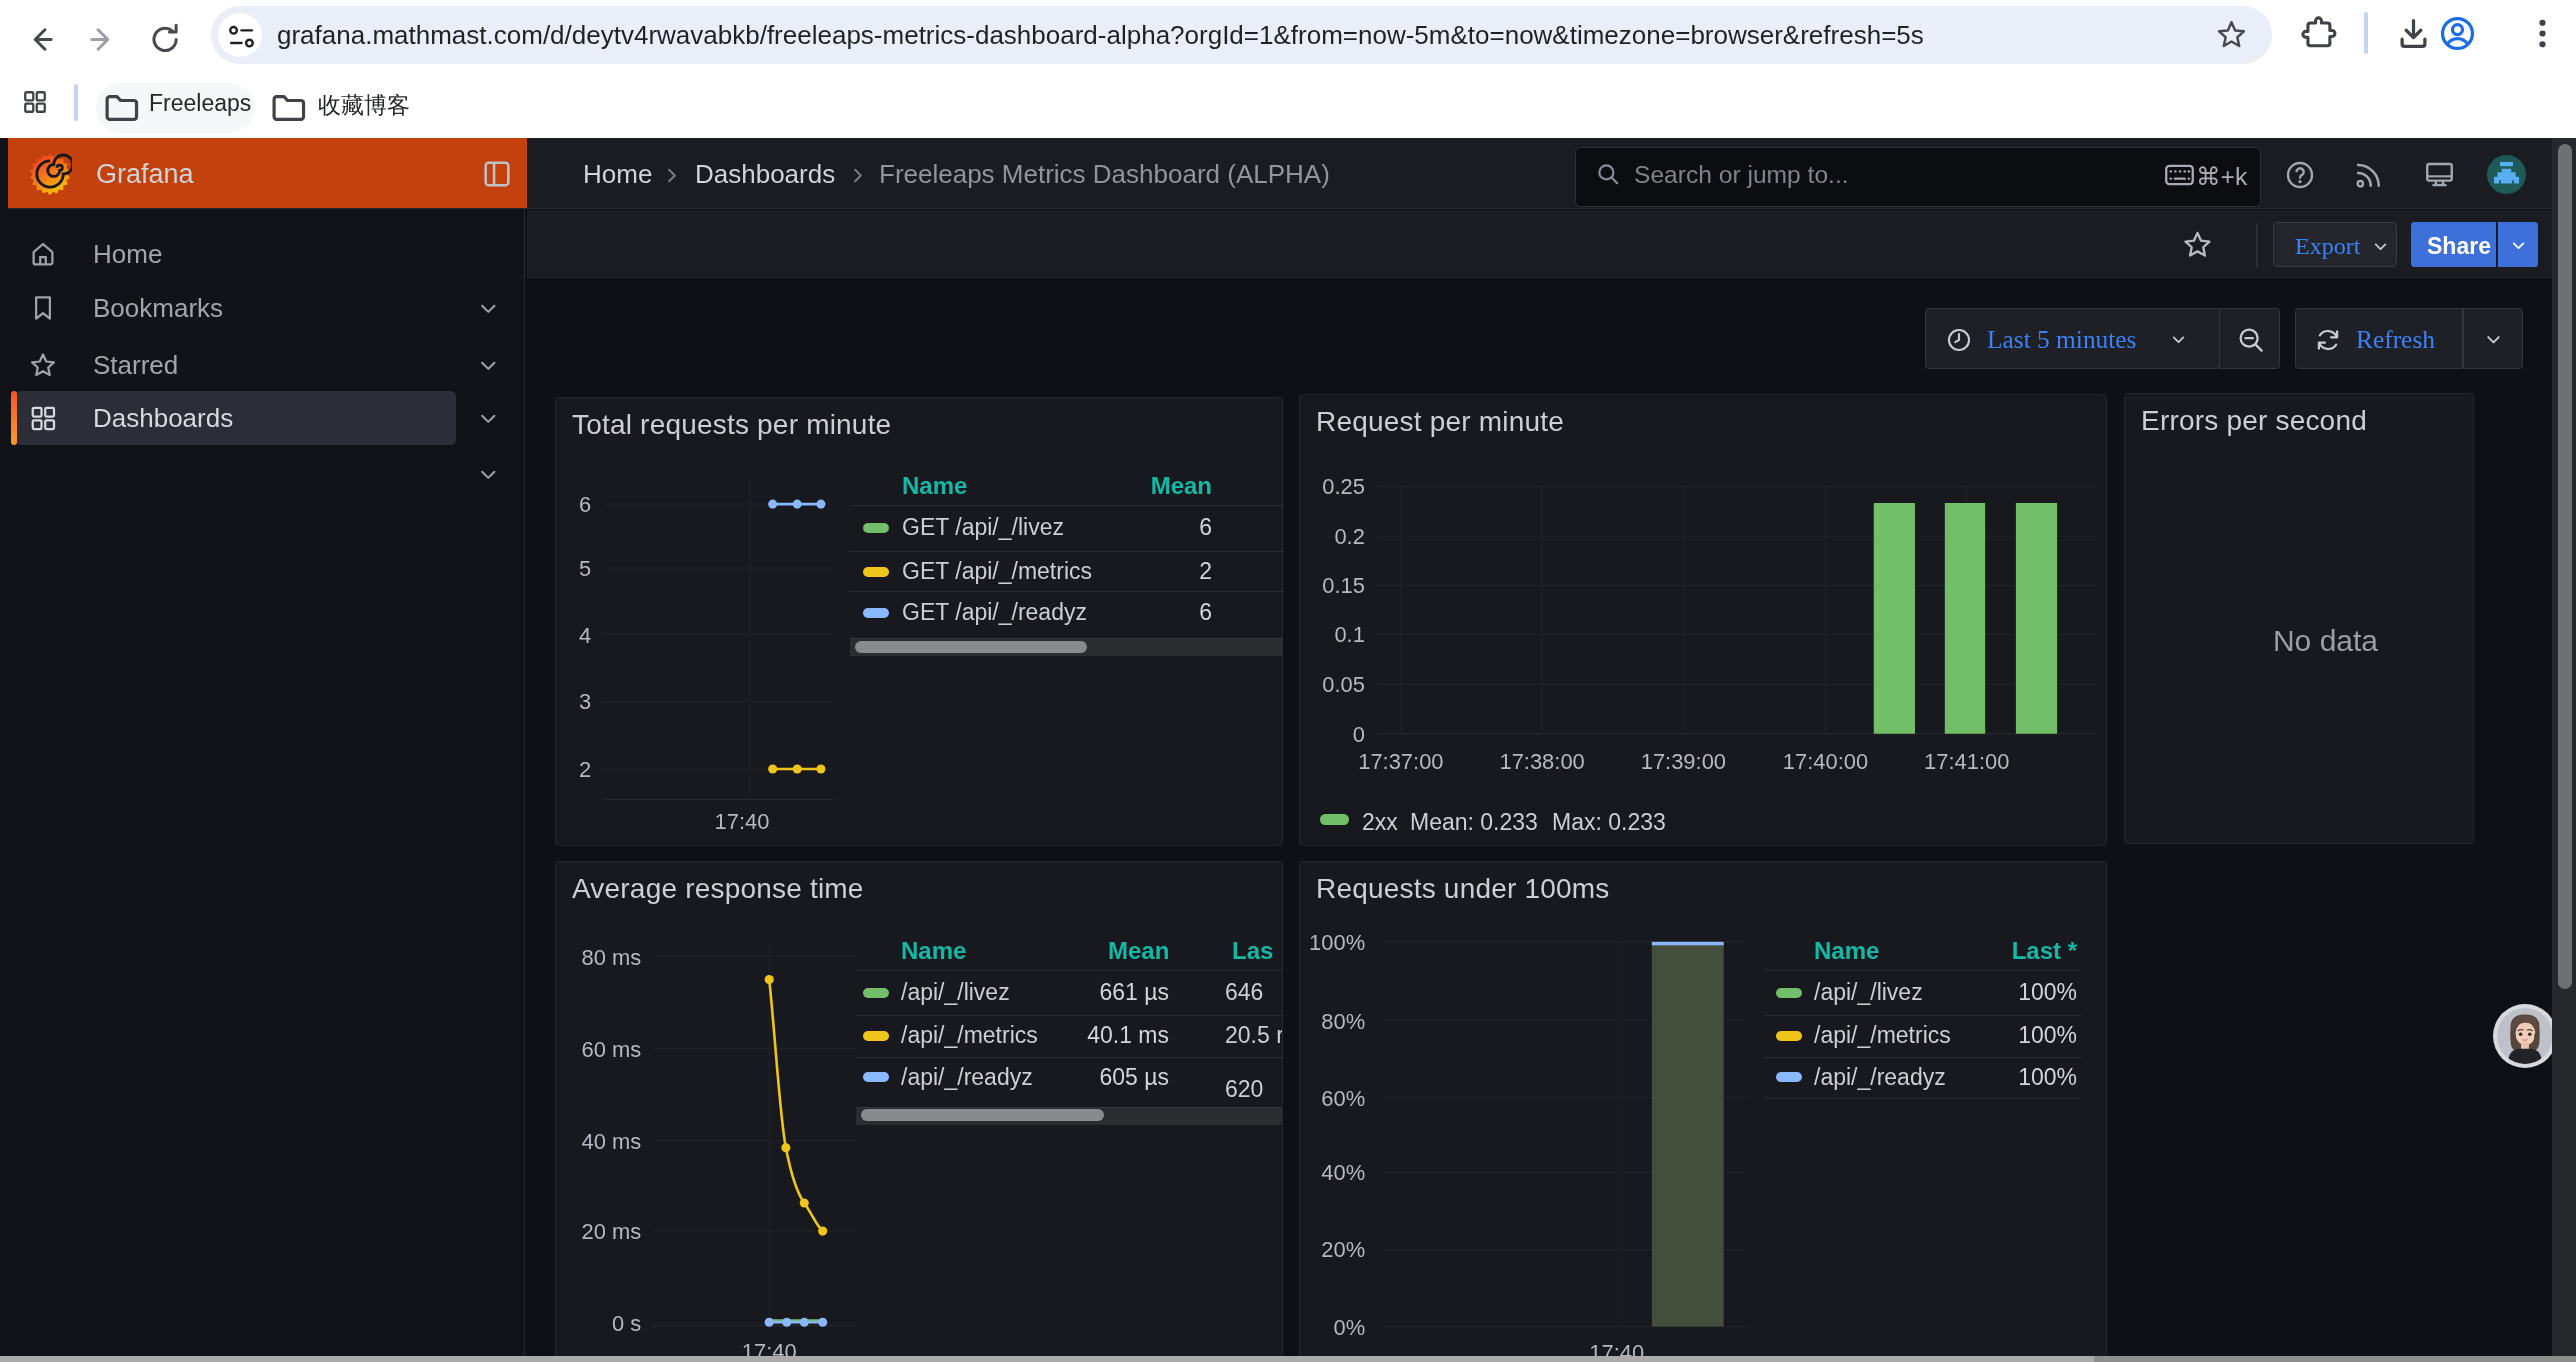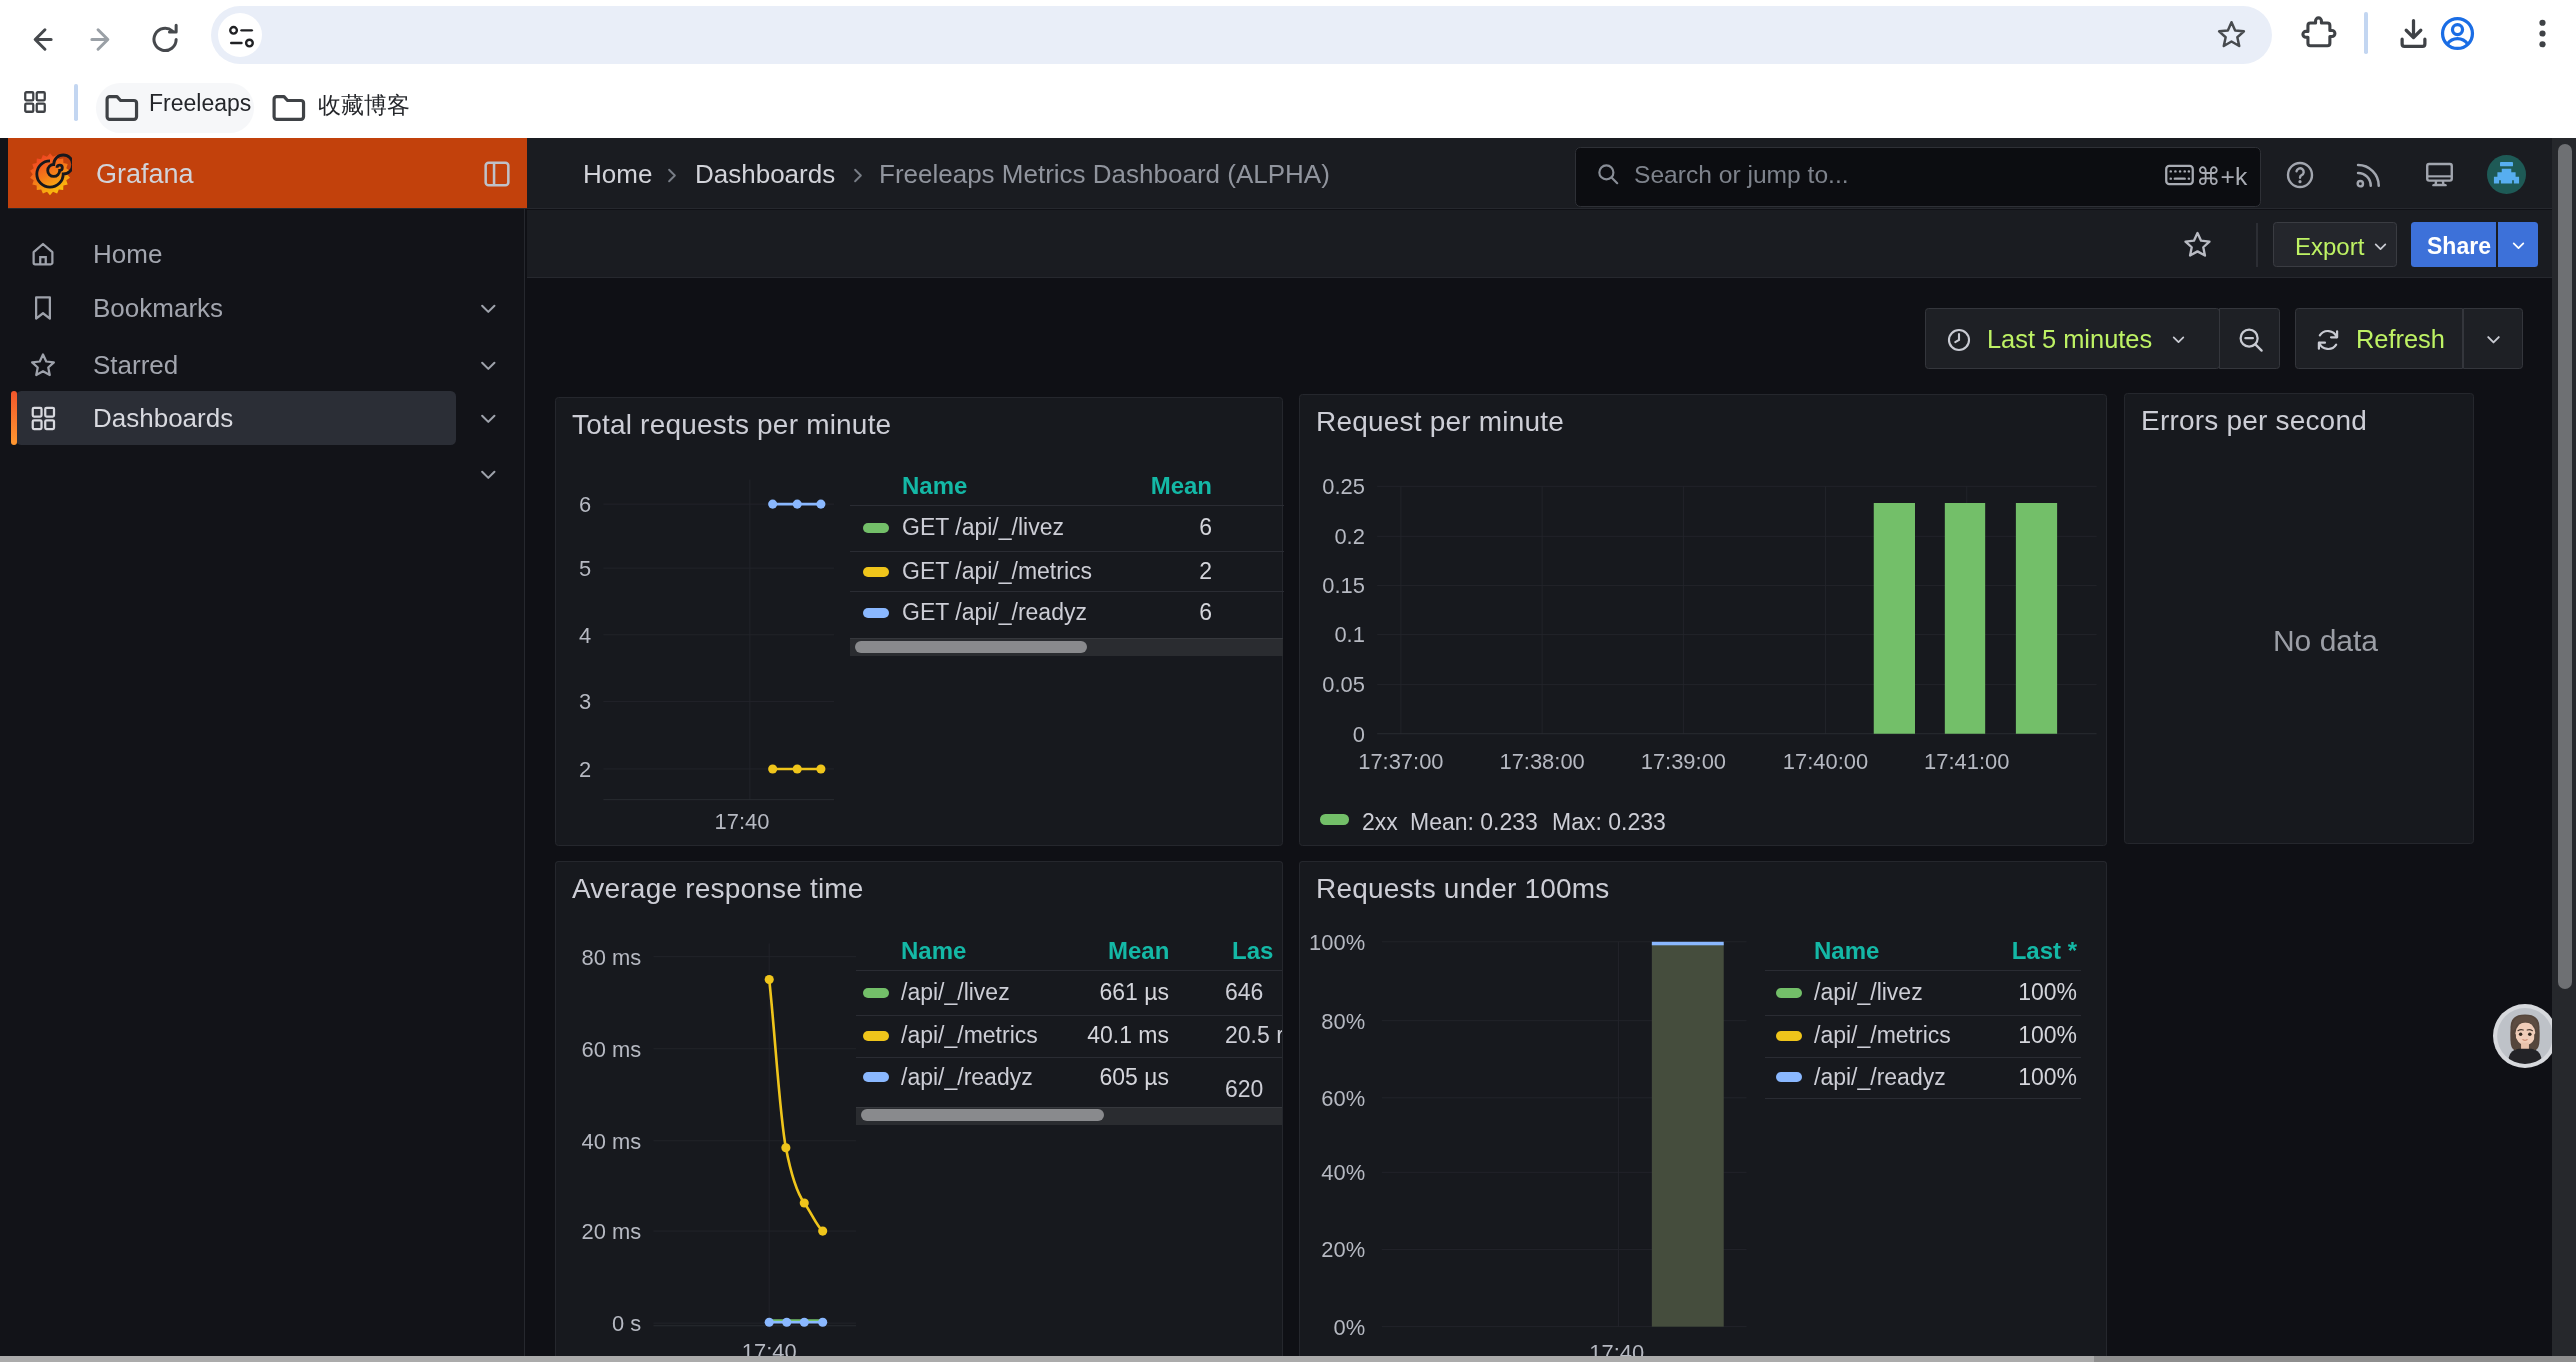--- a/index.html
+++ b/index.html
@@ -28,21 +28,21 @@
 
 .panel { position:absolute; background:#17191E; border:0.9px solid #25272D; border-radius:3.5px; }
 .ptitle { position:absolute; left:16px; top:10.5px; font-size:28px; font-weight:500; color:#CDCED6; letter-spacing:0.2px; }
 .thead { position:absolute; font-size:24px; font-weight:700; color:#14b8a6; white-space:nowrap; }
 .trow  { position:absolute; font-size:23px; color:#CDCED6; white-space:nowrap; }
 .tval  { position:absolute; font-size:23px; color:#D4D5DB; text-align:right; white-space:nowrap; }
 .tsep  { position:absolute; height:0.9px; background:#2A2C33; }
 .sw { position:absolute; width:26px; height:9.6px; border-radius:5.3px; }
 
 
-.gbtn { position:absolute; background:#1E2025; border:0.9px solid #34363C; border-radius:3.5px; color:#bef264; font-size:24.6px; }
+.gbtn { position:absolute; background:#1E2025; border:0.9px solid #34363C; border-radius:3.5px; color:#3b82f6; font-size:24.6px;font-family:Liberation Serif, serif; }
 </style>
 </head>
 <body>
 <div id="page">
 
   <div id="chrome">
 
     <svg class="abs" style="left:21px;top:20px" width="39" height="39" viewBox="0 0 44 44">
       <path d="M27 11 L16 22 L27 33 M16.5 22 H34" stroke="#46494D" stroke-width="3.4" fill="none" stroke-linecap="round" stroke-linejoin="round"></path>
     </svg>
@@ -55,20 +55,21 @@
     </svg>
     <div id="urlpill">
       <div class="abs" style="left:7px;top:7px;width:44px;height:44px;border-radius:50%;background:#fff"></div>
 
       <svg class="abs" style="left:16.7px;top:17.5px" width="27" height="25.4" viewBox="0 0 34 32">
         <circle cx="7" cy="8" r="4.2" stroke="#202124" stroke-width="3" fill="none"></circle>
         <line x1="17" y1="8" x2="30" y2="8" stroke="#202124" stroke-width="3" stroke-linecap="round"></line>
         <line x1="4" y1="24" x2="17" y2="24" stroke="#202124" stroke-width="3" stroke-linecap="round"></line>
         <circle cx="27" cy="24" r="4.2" stroke="#202124" stroke-width="3" fill="none"></circle>
       </svg>
+      <div id="urltext">grafana.mathmast.com/d/deytv4rwavabkb/freeleaps-metrics-dashboard-alpha?orgId=1&amp;from=now-5m&amp;to=now&amp;timezone=browser&amp;refresh=5s</div>
 
       <svg class="abs" style="left:2003px;top:11.4px" width="35" height="35" viewBox="0 0 24 24">
         <path d="M12 3.6 L14.5 9.2 L20.5 9.8 L16 13.9 L17.3 19.9 L12 16.8 L6.7 19.9 L8 13.9 L3.5 9.8 L9.5 9.2 Z" stroke="#474A4E" stroke-width="1.7" fill="none" stroke-linejoin="round"></path>
       </svg>
     </div>
 
     <svg class="abs" style="left:2299px;top:14px" width="39" height="39" viewBox="0 0 24 24">
       <path d="M10.2 4.2 a1.8 1.8 0 0 1 3.6 0 v1.3 h3.7 a1.5 1.5 0 0 1 1.5 1.5 v3.2 h1.3 a1.8 1.8 0 0 1 0 3.6 h-1.3 v4.2 a1.5 1.5 0 0 1 -1.5 1.5 H7 a1.5 1.5 0 0 1 -1.5 -1.5 v-3.7 H4.2 a1.8 1.8 0 0 1 0 -3.6 h1.3 V7 A1.5 1.5 0 0 1 7 5.5 h3.2 Z" stroke="#3F4246" stroke-width="1.9" fill="none" stroke-linejoin="round"></path>
     </svg>
     <div class="abs" style="left:2364px;top:12.3px;width:3.5px;height:42px;border-radius:1.8px;background:#C3D6F1"></div>

